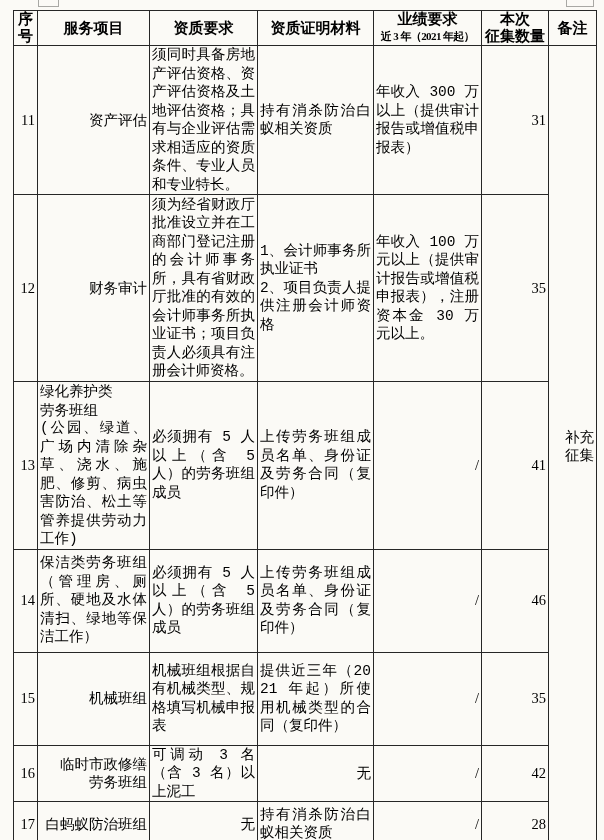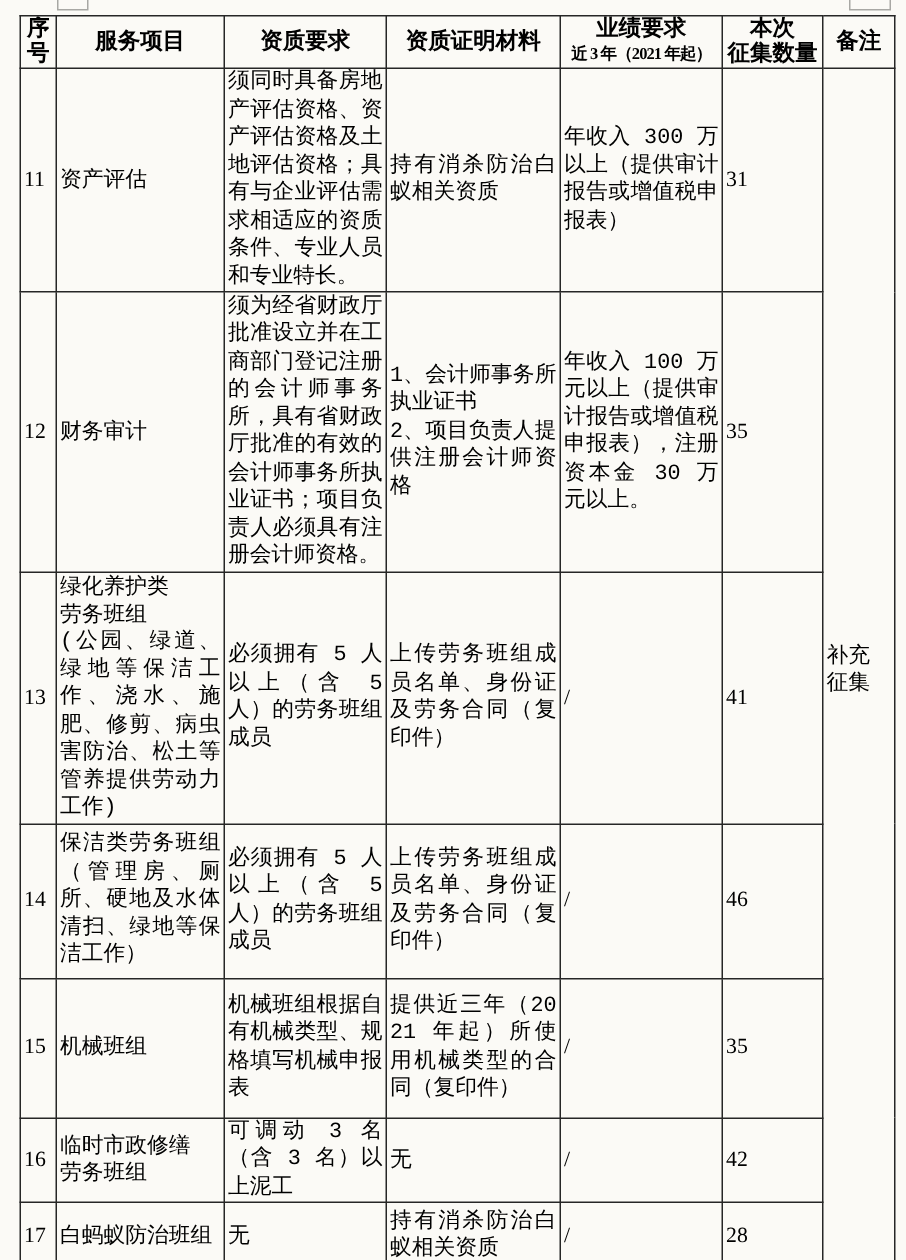--- a/index.html
+++ b/index.html
@@ -24,21 +24,21 @@
   td, th {
     border:1.5px solid #262626;
     padding:0 2px;
     font-size:14.5px; line-height:18.5px;
     vertical-align:middle;
     overflow:hidden;
     word-break:break-all;
   }
   th { font-weight:bold; font-size:15px; line-height:17px; text-align:center; padding:0 1px; }
   .hdr-sub { font-weight:bold; font-size:11px; letter-spacing:-0.6px; white-space:nowrap; }
-  .c   { text-align:left; }
+  .c   { text-align:right; }
   .j   { text-align:justify; text-justify:inter-character;font-family:Liberation Mono, monospace; }
   .pre { white-space:pre-line; }
   .proj-head { text-align:left; white-space:pre-line; }
 </style>
 </head>
 <body>
 
 <div class="page">
 
   <div class="frag frag-left"></div>
@@ -94,21 +94,21 @@
 2、项目负责人提供注册会计师资格</td>
       <td class="j">年收入 100 万元以上（提供审计报告或增值税申报表），注册资本金 30 万元以上。</td>
       <td class="c">35</td>
     </tr>
 
     <tr style="height:165px">
       <td class="c">13</td>
       <td>
         <div class="proj-head">绿化养护类
 劳务班组</div>
-        <div class="j">(公园、绿道、绿地等保洁工作、浇水、施肥、修剪、病虫害防治、松土等管养提供劳动力工作)</div>
+        <div class="j">(公园、绿道、广场内清除杂草、浇水、施肥、修剪、病虫害防治、松土等管养提供劳动力工作)</div>
       </td>
       <td class="j">必须拥有 5 人以上（含 5 人）的劳务班组成员</td>
       <td class="j">上传劳务班组成员名单、身份证及劳务合同（复印件）</td>
       <td class="c">/</td>
       <td class="c">41</td>
     </tr>
 
     <tr style="height:103px">
       <td class="c">14</td>
       <td class="j">保洁类劳务班组（管理房、厕所、硬地及水体清扫、绿地等保洁工作）</td>

